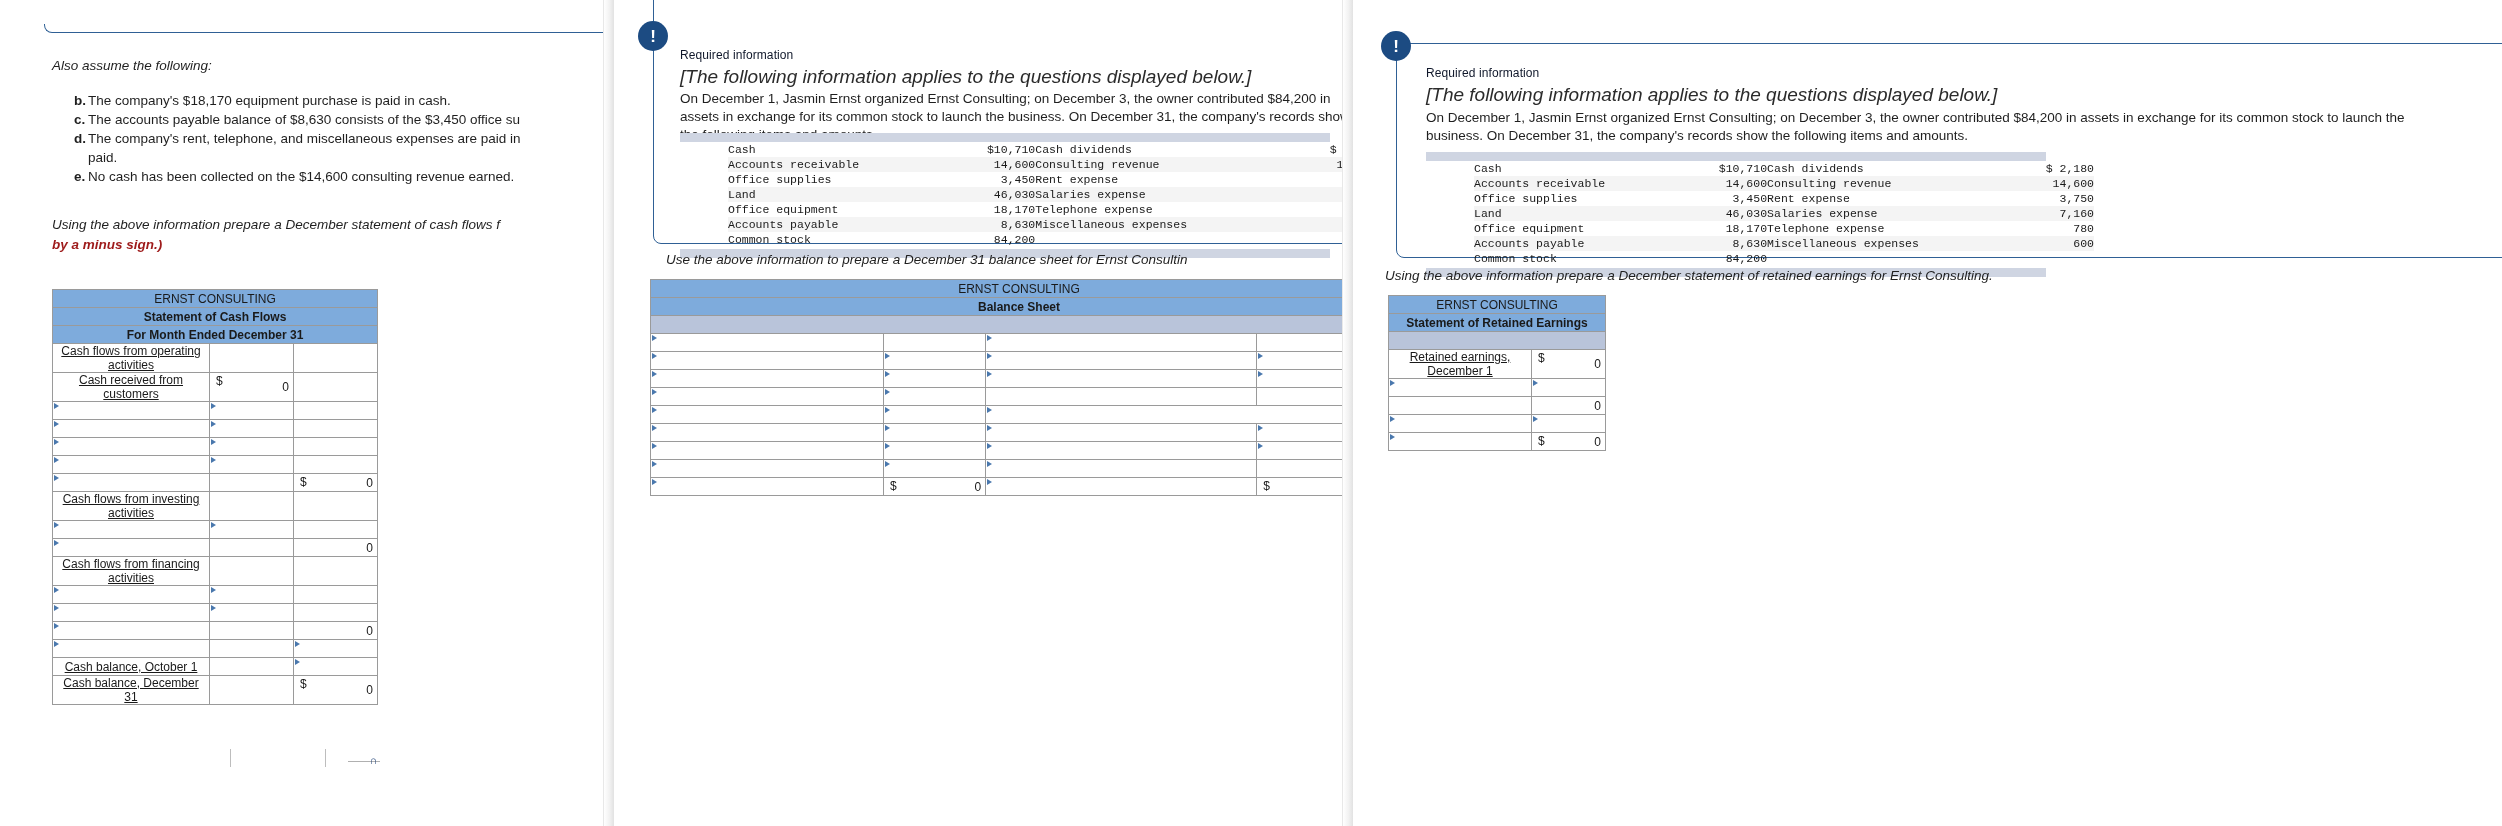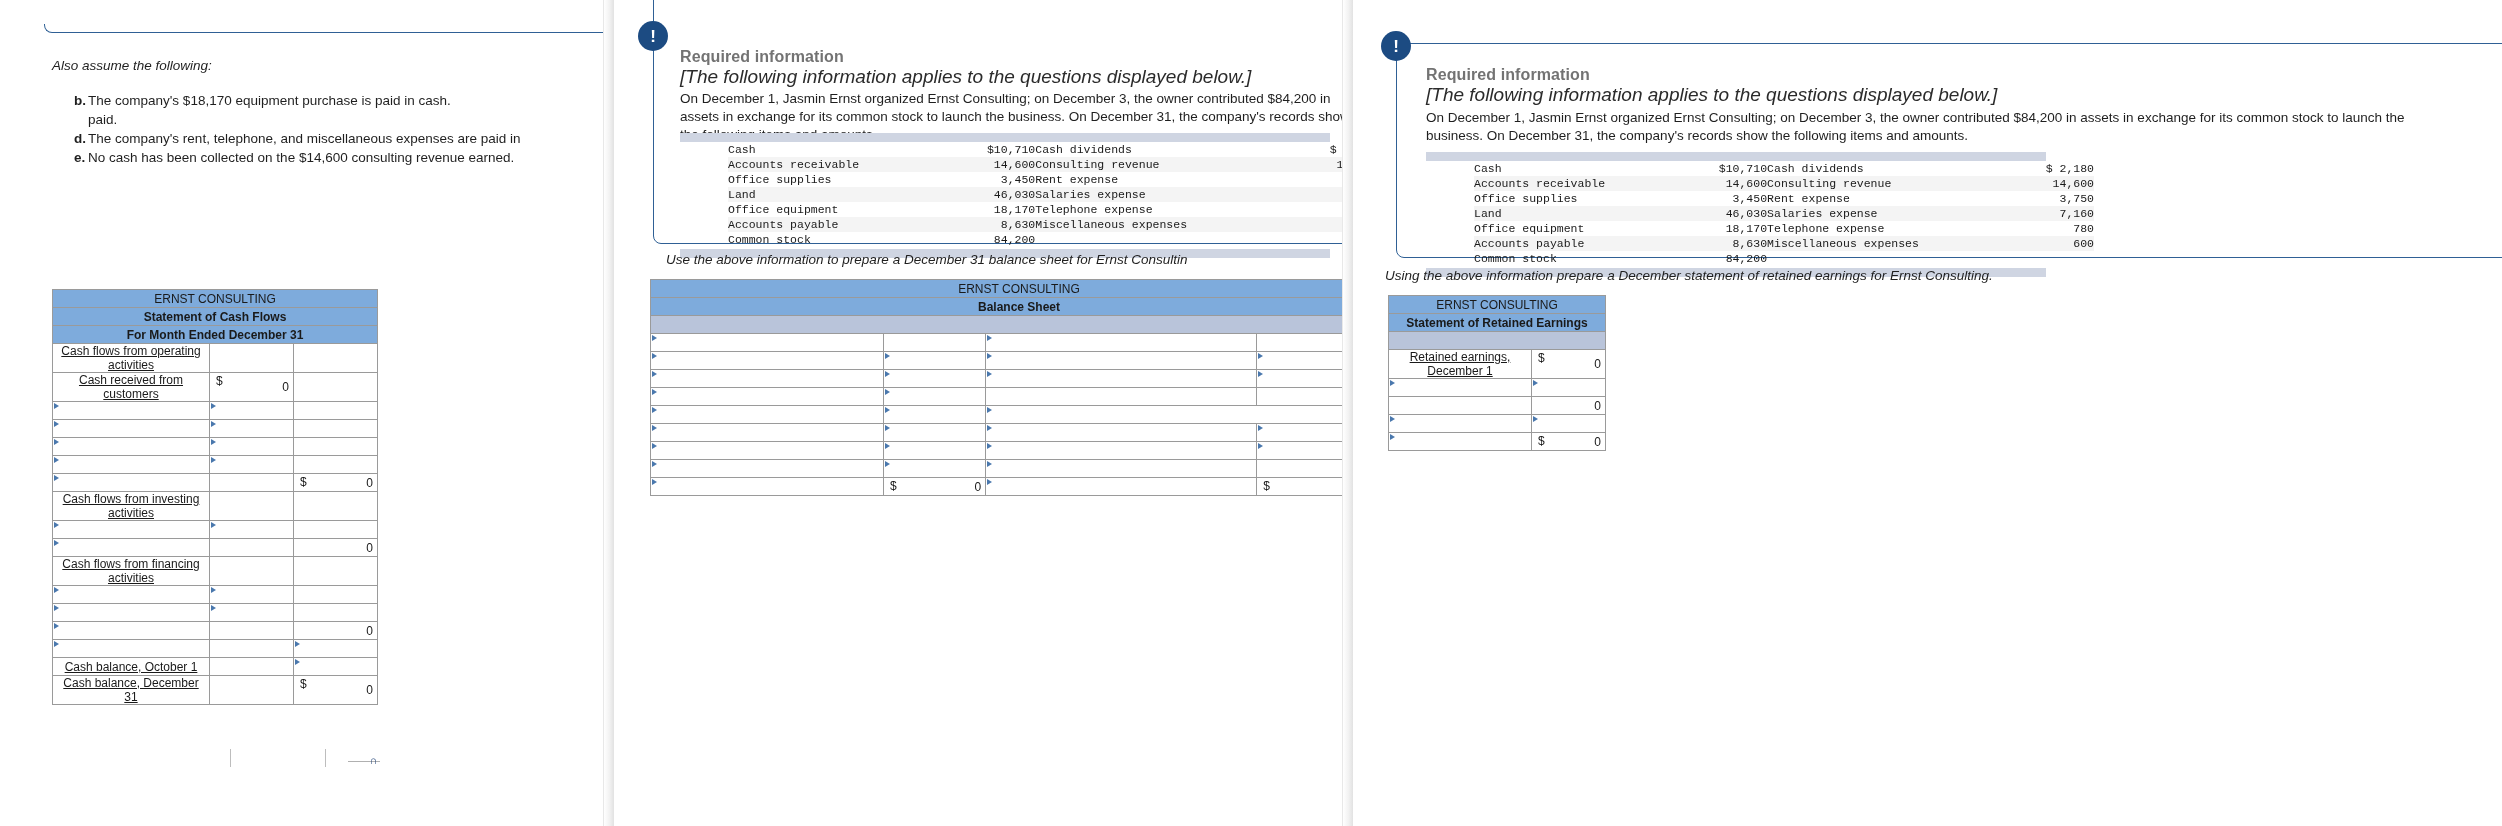--- a/index.html
+++ b/index.html
@@ -20,21 +20,21 @@
 
   .panel-edge-right { position:absolute; top:0; right:0; width:10px; height:826px;
       background: linear-gradient(to right,#ffffff,#f2f2f2 55%,#e2e2e2 100%); }
   .scroll-track { position:absolute; top:0; width:11px; height:826px; background:#f3f3f3; border-left:1px solid #e8e8e8; }
 
   
   .info-box { position:absolute; border:1px solid #2f6095; border-radius:8px; background:#fff; }
   .info-badge { position:absolute; width:30px; height:30px; border-radius:50%;
       background:#1c4b82; color:#fff; font-weight:bold; font-size:17px;
       display:flex; align-items:center; justify-content:center; line-height:1; }
-  .req-title { color:#737373; font-weight:bold; font-size:16px; margin:0 0 13px 0; letter-spacing:.1px;}
+  .req-title { color:#0f172a; font-weight:normal; font-size:12px; margin:0 0 13px 0; letter-spacing:.1px;}
   .req-italic { font-style:italic; font-size:19px; color:#2b2b2b; margin:0 0 18px 0; }
   .req-body { font-size:13.5px; color:#1f1f1f; line-height:1.35; margin:0; }
 
   
   .data-block { font-family:"Liberation Mono", monospace; font-size:11.5px; color:#1a1a1a; }
   .data-bar { height:9px; background:#cfd5e2; }
   .data-bar.bottom { margin-top:2px; }
   table.items { border-collapse:collapse; width:100%;margin-left:48px; }
   table.items td { padding:1px 0; white-space:nowrap; }
   table.items tr:nth-child(even) { background:#f4f4f4; }
@@ -78,25 +78,30 @@
 
   <div class="panel" id="panel-left">
 
     <div class="curve-l" style="left:44px; top:24px;"></div>
     <div class="divider-top" style="left:52px; top:32px; width:562px;"></div>
 
     <div class="prose" style="position:absolute; left:52px; top:56px; width:560px;">Also assume the following:</div>
 
     <ol class="assume" style="position:absolute; left:52px; top:82px; width:560px;">
       <li><span class="ltr">b.</span><span>The company's $18,170 equipment purchase is paid in cash.</span></li>
+      <li><span class="ltr">c.</span><span>The accounts payable balance of $8,630 consists of the $3,450 office su</span></li>
+      <li><span class="ltr">d.</span><span>The company's rent, telephone, and miscellaneous expenses are paid in</span></li>
       <li><span class="ltr"></span><span>paid.</span></li>
-      <li><span class="ltr">d.</span><span>The company's rent, telephone, and miscellaneous expenses are paid in</span></li>
       <li><span class="ltr">e.</span><span>No cash has been collected on the $14,600 consulting revenue earned.</span></li>
     </ol>
 
+    <div class="prose" style="position:absolute; left:52px; top:215px; width:562px;">
+      <span>Using the above information prepare a December statement of cash flows f</span><br>
+      <span class="red">by a minus sign.)</span>
+    </div>
 
     <table class="sheet" style="position:absolute; left:52px; top:289px; width:325px;">
       <colgroup>
           <col style="width:157px">
           <col style="width:84px">
           <col style="width:84px">
         </colgroup>
       <tbody>
           <tr>
         <td class="hdr t1" colspan="3">ERNST CONSULTING</td>

